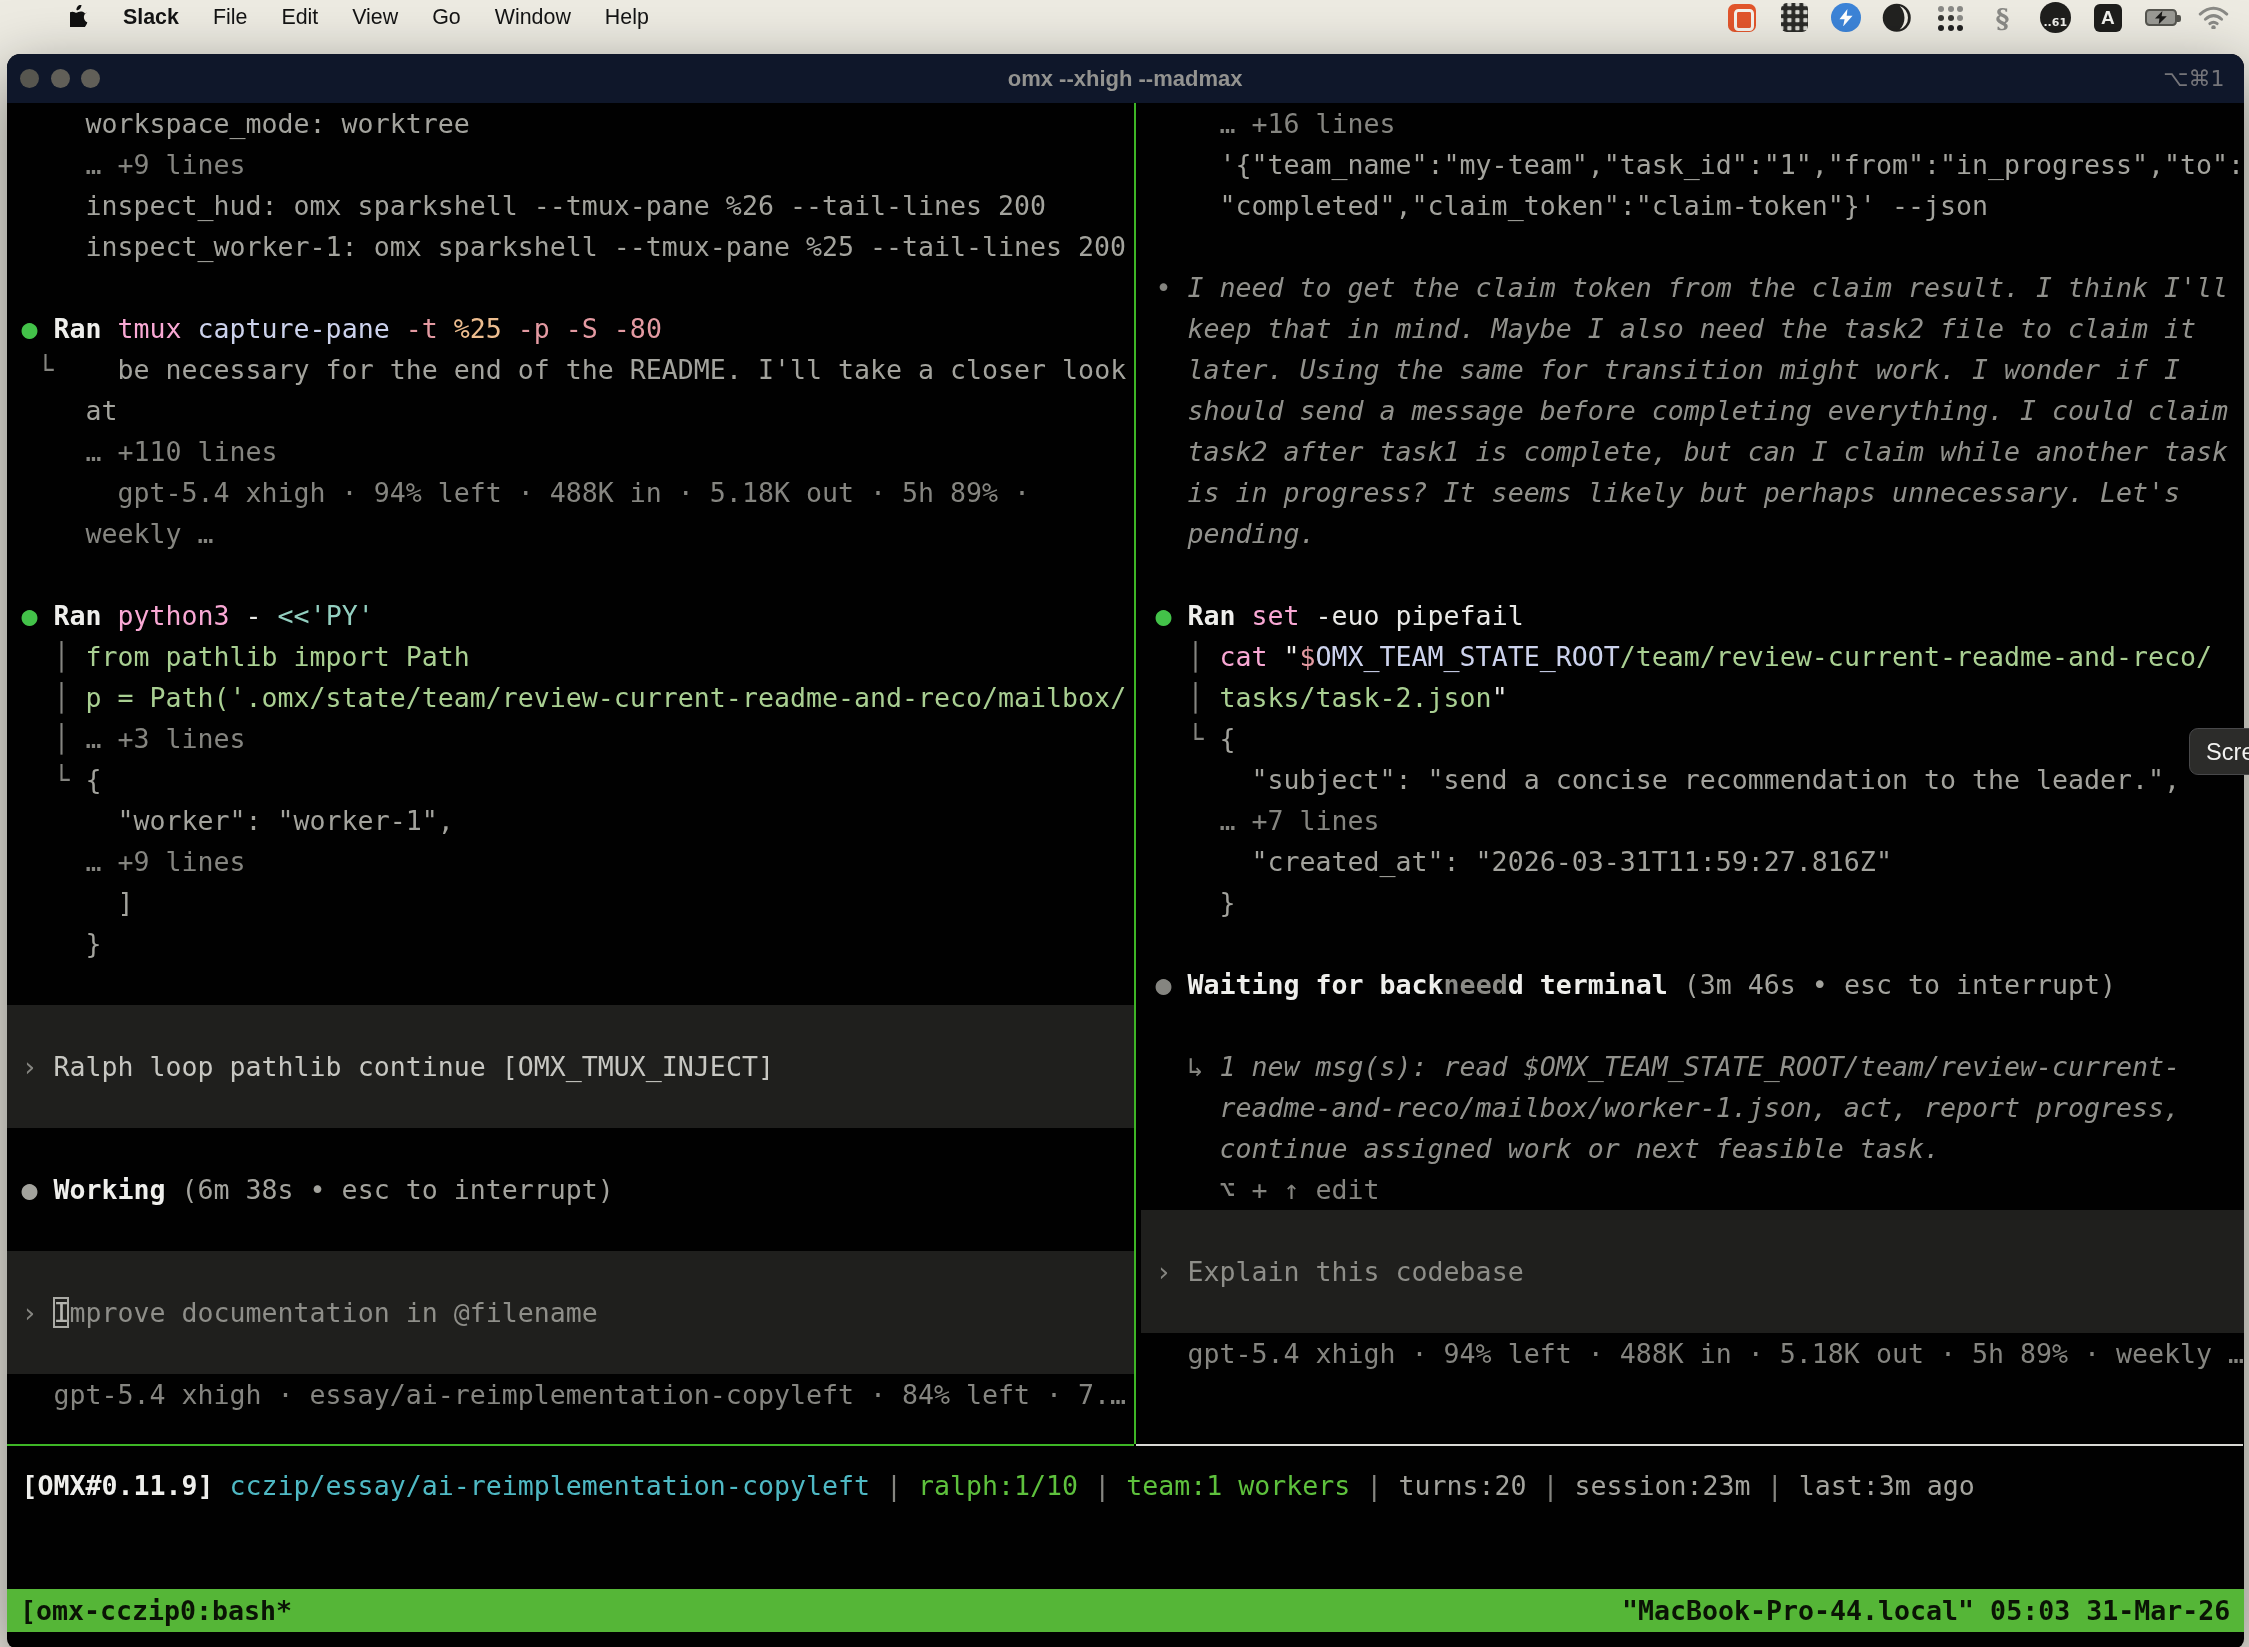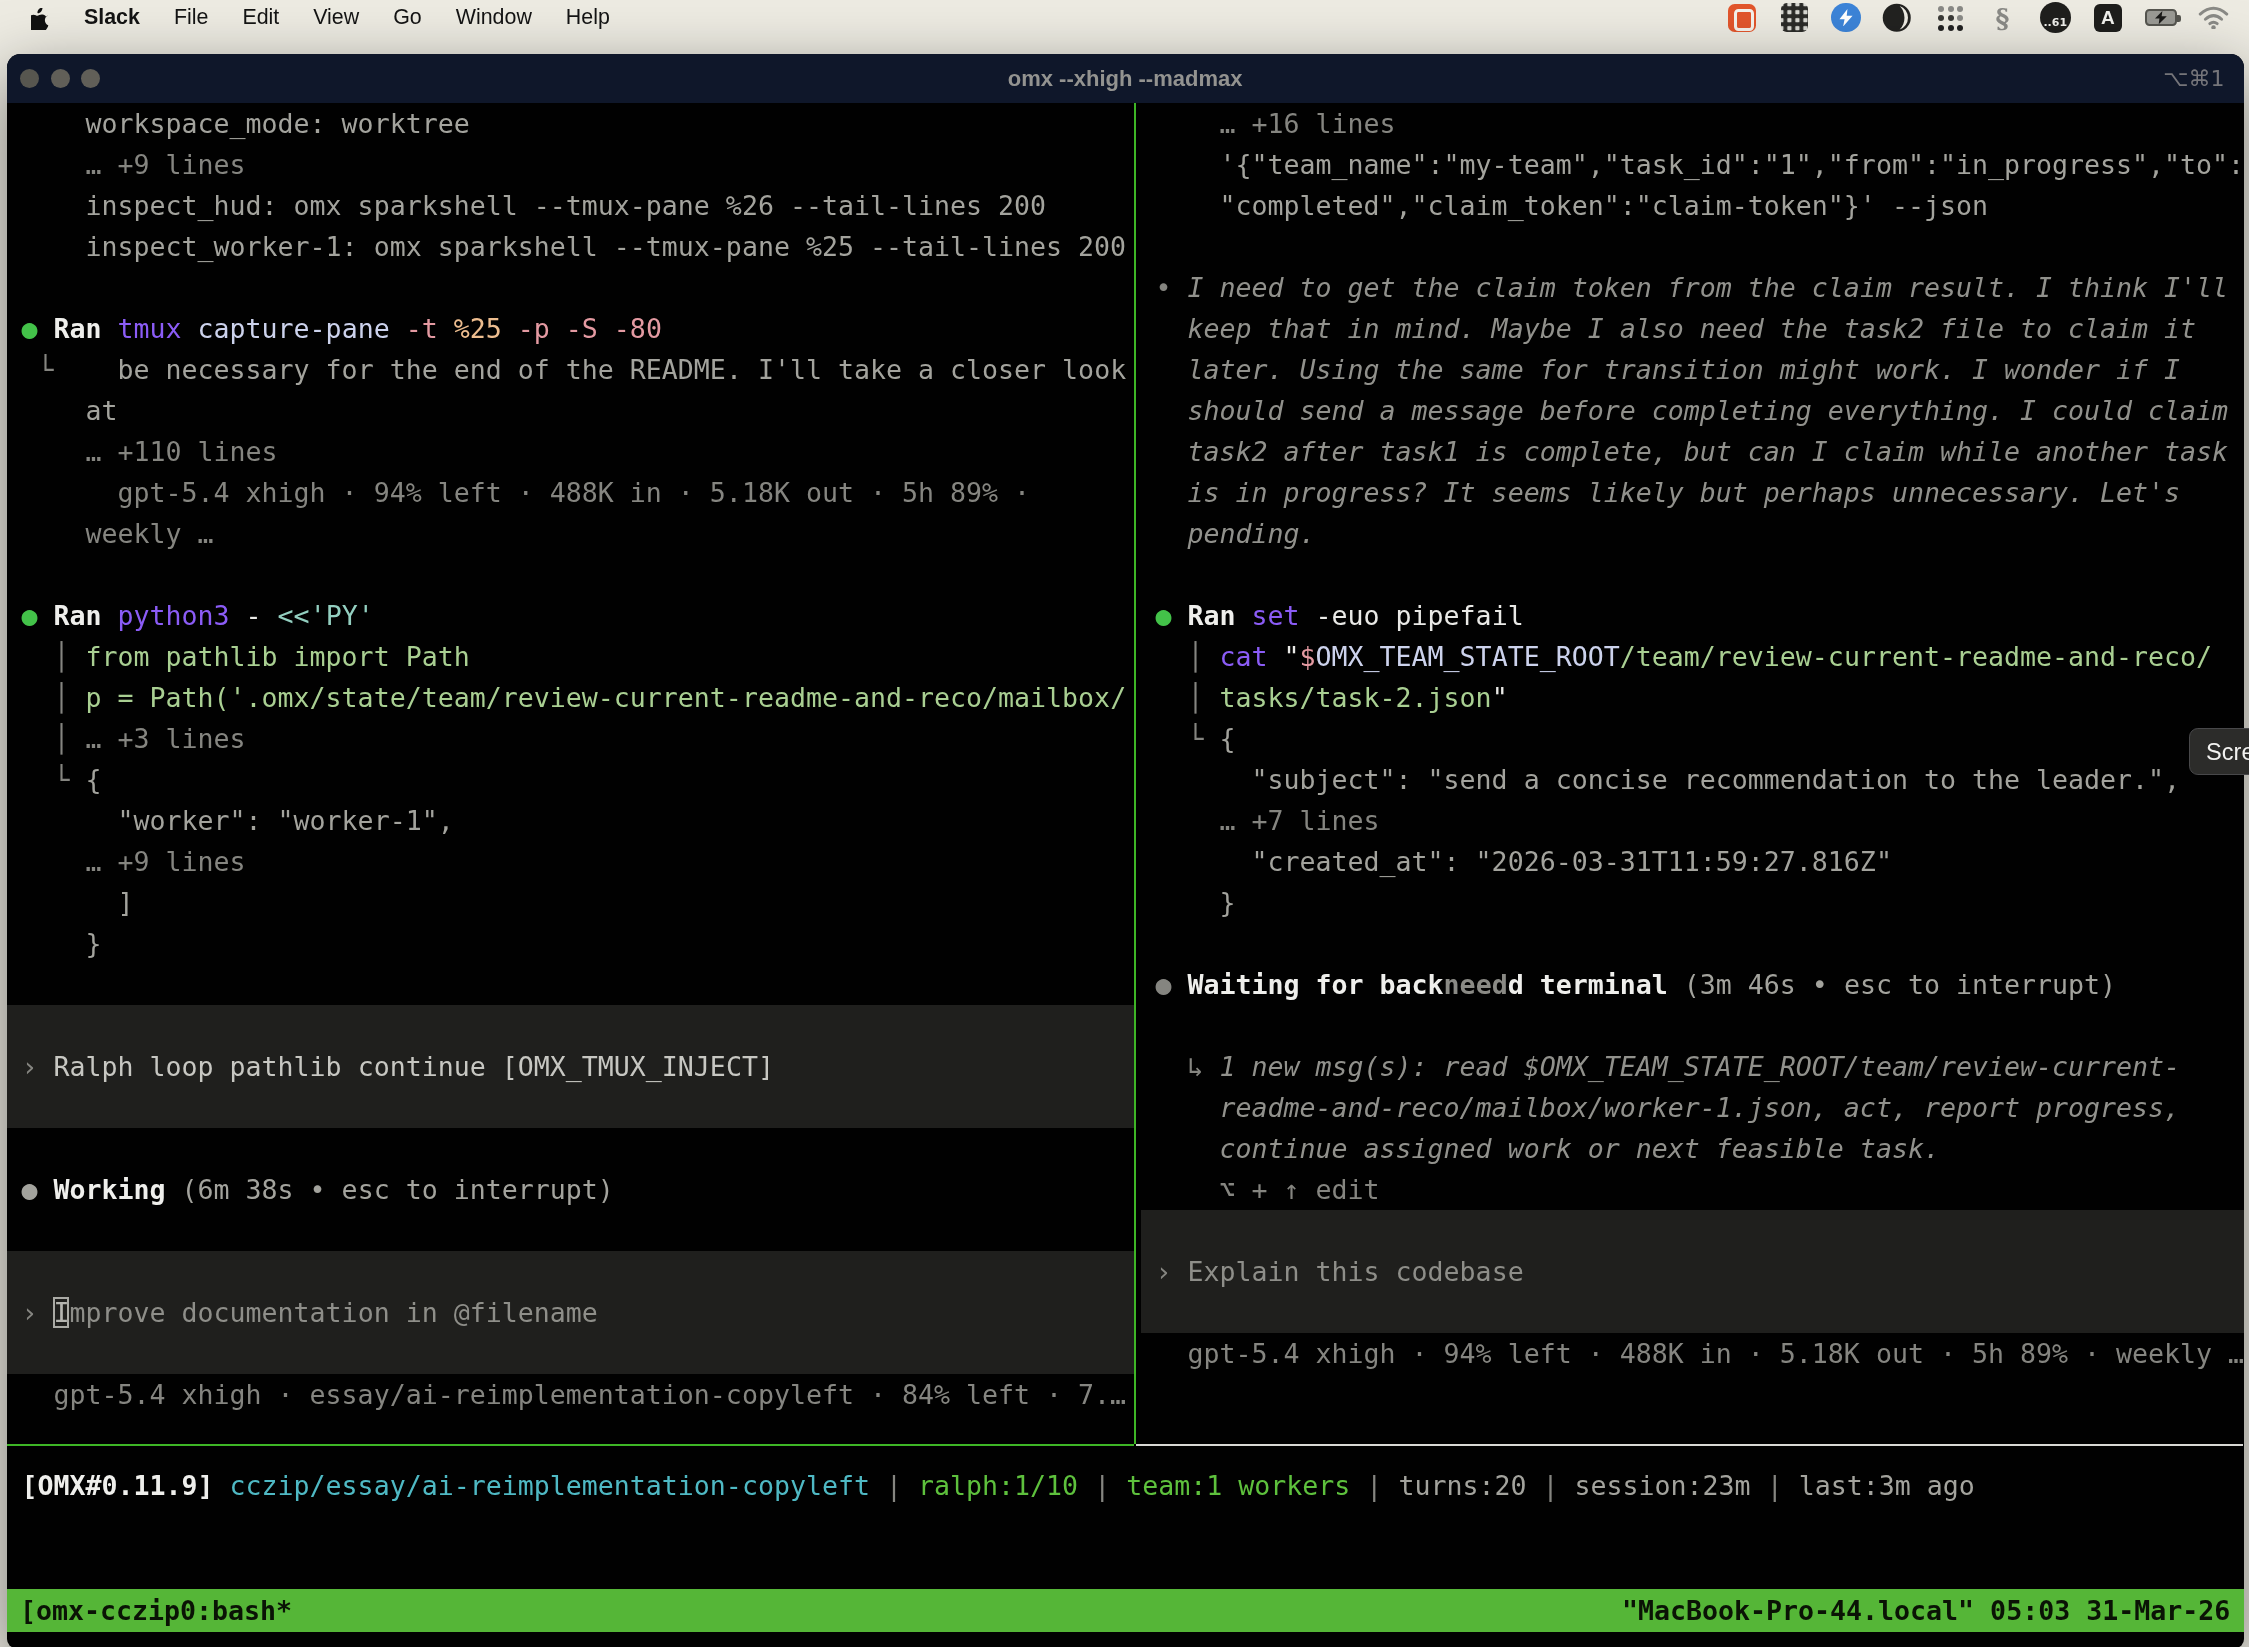--- a/index.html
+++ b/index.html
@@ -2,21 +2,21 @@
 <html style="font-size:11.8px"><head>
 <meta charset="utf-8">
 <style>
   * { margin:0; padding:0; box-sizing:border-box; }
   html,body { width:2250px; height:1648px; }
   body { position:relative; overflow:hidden; background:#edebe2; font-family:"Liberation Sans",sans-serif; }
 
   
   .menubar { position:absolute; left:0; top:0; width:2250px; height:35px;
     background:#edebe2; display:flex; align-items:center; color:#141414; }
-  .menubar-left { display:flex; align-items:flex-end; gap:34px; padding-left:31px; }
+  .menubar-left { display:flex; align-items:flex-start; gap:34px; padding-left:31px;margin-left:39px; }
   .menubar-left .app-name { font-weight:bold; }
   .menu-item { font-size:21.4px; }
   .apple-logo svg { width:19px; height:22px; display:block; fill:#111; }
   .menubar-right { margin-left:auto; display:flex; align-items:center; gap:20.7px; padding-right:20.7px; }
   .mb-ic { display:flex; align-items:center; justify-content:center; width:32px; height:32px; }
 
   .ic-chat { width:28px; height:28px; background:#e2562c; border-radius:6.6px; position:relative; }
   .ic-chat::after { content:""; position:absolute; left:6.6px; top:5.2px; width:13.3px; height:16px;
     border:3px solid #f4f2ec; border-radius:4.4px; }
   .ic-devgrid { width:26.6px; height:29.5px; background:#2b2b28; border-radius:5.9px;
@@ -66,21 +66,21 @@
 
   .trow { height:41px; white-space:pre; overflow:hidden; padding-left:14.8px; }
   .trow.band { background:#1f1f1d; }
 
   .sg-g  { color:#a3a39d; }
   .sg-d  { color:#858580; }
   .sg-w  { color:#e9e9e6; }
   .sg-wb { color:#efefec; font-weight:bold; }
   .sg-gb { color:#8a8a85; font-weight:bold; }
   .sg-bg { color:#43c249; }
-  .sg-bl { color:#8b5cf6; }
+  .sg-bl { color:#f9a8d4; }
   .sg-lv { color:#ccd2ec; }
   .sg-pk { color:#e49aa2; }
   .sg-or { color:#edbd8f; }
   .sg-gr { color:#a9cf92; }
   .sg-tl { color:#93cfc0; }
   .sg-it { color:#91918c; font-style:italic; }
   .sg-cy { color:#4fb9c4; }
   .sg-sg { color:#5ec13d; }
   .sg-pb { color:#c7c7c2; }
   .sg-pd { color:#8e8e89; }

